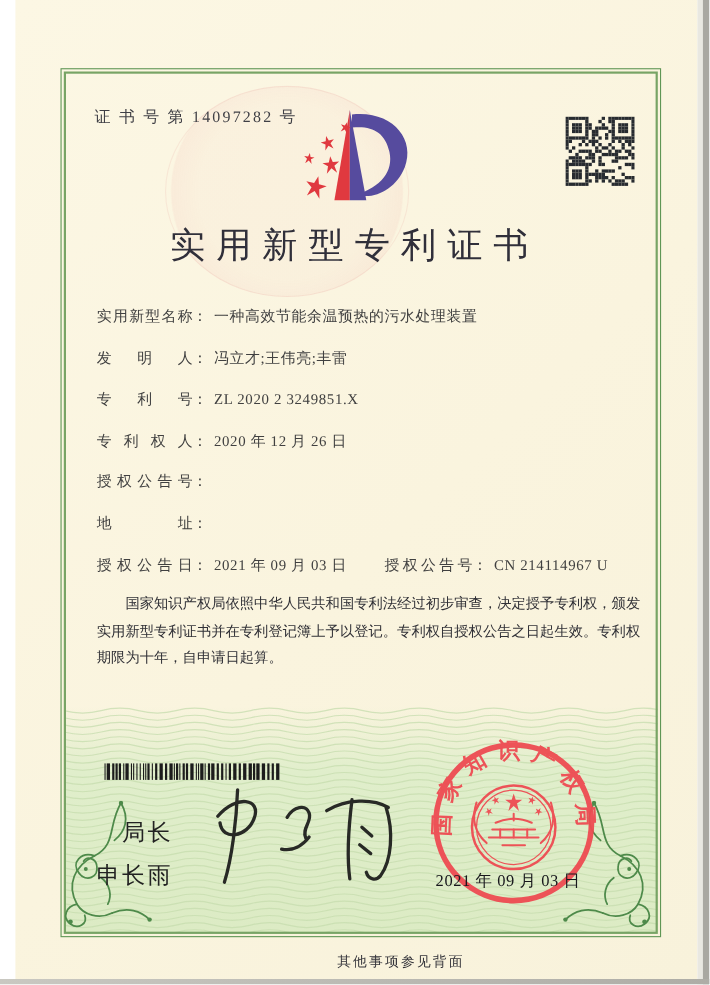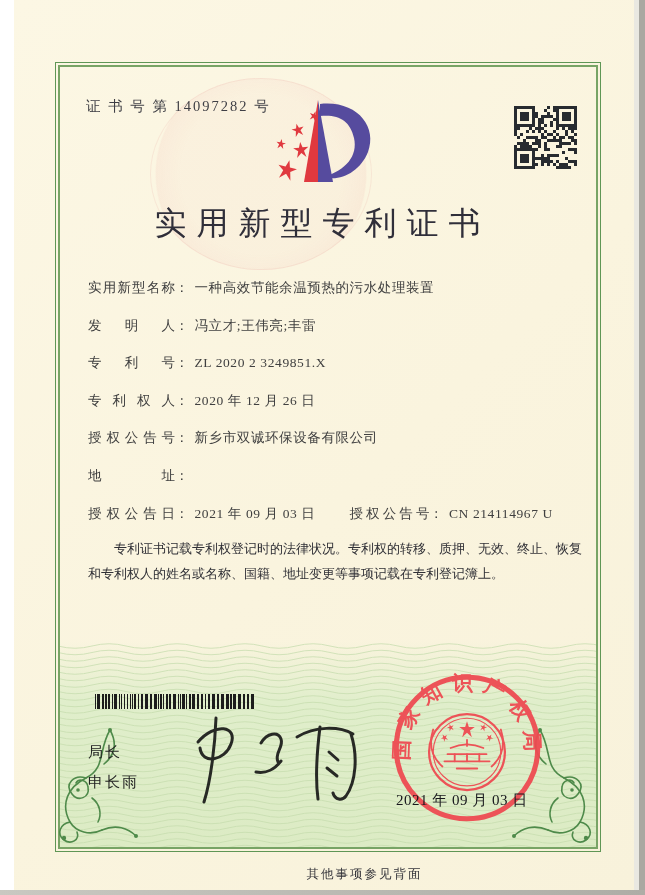--- a/index.html
+++ b/index.html
@@ -37,21 +37,21 @@
   .flabel{display:inline-block;width:87px;text-align:justify;text-align-last:justify;}
   .fcolon{margin-right:6px;}
   .fvalue{letter-spacing:.6px;white-space:nowrap;}
   .pair2{margin-left:34px;display:inline-flex;align-items:baseline;}
   .flabel2{display:inline-block;width:80px;text-align:justify;text-align-last:justify;}
   .paras{position:absolute;left:88px;top:537px;width:494px;font-size:13px;line-height:24.5px;
          color:#303036;text-align:justify;}
   .paras p{margin:0;text-indent:2em;}
   .barcode{position:absolute;left:95px;top:694px;width:165px;height:15px;font-size:0;z-index:5;}
   .barcode span{display:inline-block;height:100%;background:#1c1c1c;vertical-align:top;}
-  .signer{position:absolute;left:88px;top:743px;font-size:15px;color:#222;letter-spacing:2px;z-index:5;}
+  .signer{position:absolute;left:88px;top:743px;font-size:21px;color:#222;letter-spacing:2px;z-index:5;text-align:right;}
   .signer div{margin-bottom:11px;}
   .signature{position:absolute;left:160px;top:710px;z-index:5;}
   .seal{position:absolute;left:385px;top:666px;z-index:5;opacity:.95;}
   .seal-date{position:absolute;left:396px;top:791px;font-size:15px;color:#17171c;
          letter-spacing:.5px;z-index:6;}
   .page-info{position:absolute;left:0;top:835px;width:100%;text-align:center;
          font-size:12px;color:#2f2f35;letter-spacing:1px;z-index:5;}
   .footer-note{position:absolute;left:0;top:866px;width:100%;text-align:center;
          font-size:12.5px;color:#34343a;letter-spacing:2px;margin-left:42px;}
 </style>
@@ -407,40 +407,39 @@
           <span class="fvalue">ZL 2020 2 3249851.X</span>
         </div>
         <div class="frow">
           <span class="flabel">专利权人</span>
           <span class="fcolon">：</span>
           <span class="fvalue">2020 年 12 月 26 日</span>
         </div>
         <div class="frow">
           <span class="flabel">授权公告号</span>
           <span class="fcolon">：</span>
-          <span class="fvalue">新乡市双诚环保设备有限公司</span>
         </div>
         <div class="frow">
           <span class="flabel">地址</span>
           <span class="fcolon">：</span>
         </div>
         <div class="frow">
           <span class="flabel">授权公告日</span>
           <span class="fcolon">：</span>
           <span class="fvalue">2021 年 09 月 03 日</span>
           <span class="pair2">
             <span class="flabel2">授权公告号</span>
             <span class="fcolon">：</span>
             <span class="fvalue">CN 214114967 U</span>
           </span>
         </div>
       </div>
 
     <div class="paras">
-      <p>专利证书记载专利权登记时的法律状况。专利权的转移、质押、无效、终止、恢复和专利权人的姓名或名称、国籍、地址变更等事项记载在专利登记簿上。</p>
+      <p>国家知识产权局依照中华人民共和国专利法经过初步审查，决定授予专利权，颁发实用新型专利证书并在专利登记簿上予以登记。专利权自授权公告之日起生效。专利权期限为十年，自申请日起算。</p>
     </div>
 
     <div class="barcode" id="barcode"><span style="width: 1px; margin-right: 1px;"></span><span style="width: 3px; margin-right: 2px;"></span><span style="width: 2px; margin-right: 1px;"></span><span style="width: 2px; margin-right: 1px;"></span><span style="width: 2px; margin-right: 2px;"></span><span style="width: 1px; margin-right: 1px;"></span><span style="width: 3px; margin-right: 2px;"></span><span style="width: 1px; margin-right: 1px;"></span><span style="width: 1px; margin-right: 2px;"></span><span style="width: 1px; margin-right: 2px;"></span><span style="width: 1px; margin-right: 2px;"></span><span style="width: 1px; margin-right: 1px;"></span><span style="width: 1px; margin-right: 1px;"></span><span style="width: 2px; margin-right: 2px;"></span><span style="width: 1px; margin-right: 2px;"></span><span style="width: 2px; margin-right: 2px;"></span><span style="width: 3px; margin-right: 2px;"></span><span style="width: 2px; margin-right: 2px;"></span><span style="width: 3px; margin-right: 1px;"></span><span style="width: 1px; margin-right: 1px;"></span><span style="width: 2px; margin-right: 1px;"></span><span style="width: 1px; margin-right: 2px;"></span><span style="width: 2px; margin-right: 1px;"></span><span style="width: 2px; margin-right: 2px;"></span><span style="width: 3px; margin-right: 2px;"></span><span style="width: 1px; margin-right: 1px;"></span><span style="width: 1px; margin-right: 1px;"></span><span style="width: 3px; margin-right: 1px;"></span><span style="width: 1px; margin-right: 2px;"></span><span style="width: 2px; margin-right: 1px;"></span><span style="width: 3px; margin-right: 2px;"></span><span style="width: 2px; margin-right: 2px;"></span><span style="width: 2px; margin-right: 2px;"></span><span style="width: 1px; margin-right: 2px;"></span><span style="width: 2px; margin-right: 2px;"></span><span style="width: 3px; margin-right: 2px;"></span><span style="width: 2px; margin-right: 2px;"></span><span style="width: 3px; margin-right: 2px;"></span><span style="width: 3px; margin-right: 1px;"></span><span style="width: 2px; margin-right: 1px;"></span><span style="width: 3px; margin-right: 2px;"></span><span style="width: 3px; margin-right: 2px;"></span><span style="width: 2px; margin-right: 2px;"></span><span style="width: 2px; margin-right: 2px;"></span><span style="width: 3px; margin-right: 2px;"></span></div>
 
     <div class="signer">
       <div>局长</div>
       <div>申长雨</div>
     </div>
 
     <svg class="signature" width="200" height="95" viewBox="0 0 200 95">

